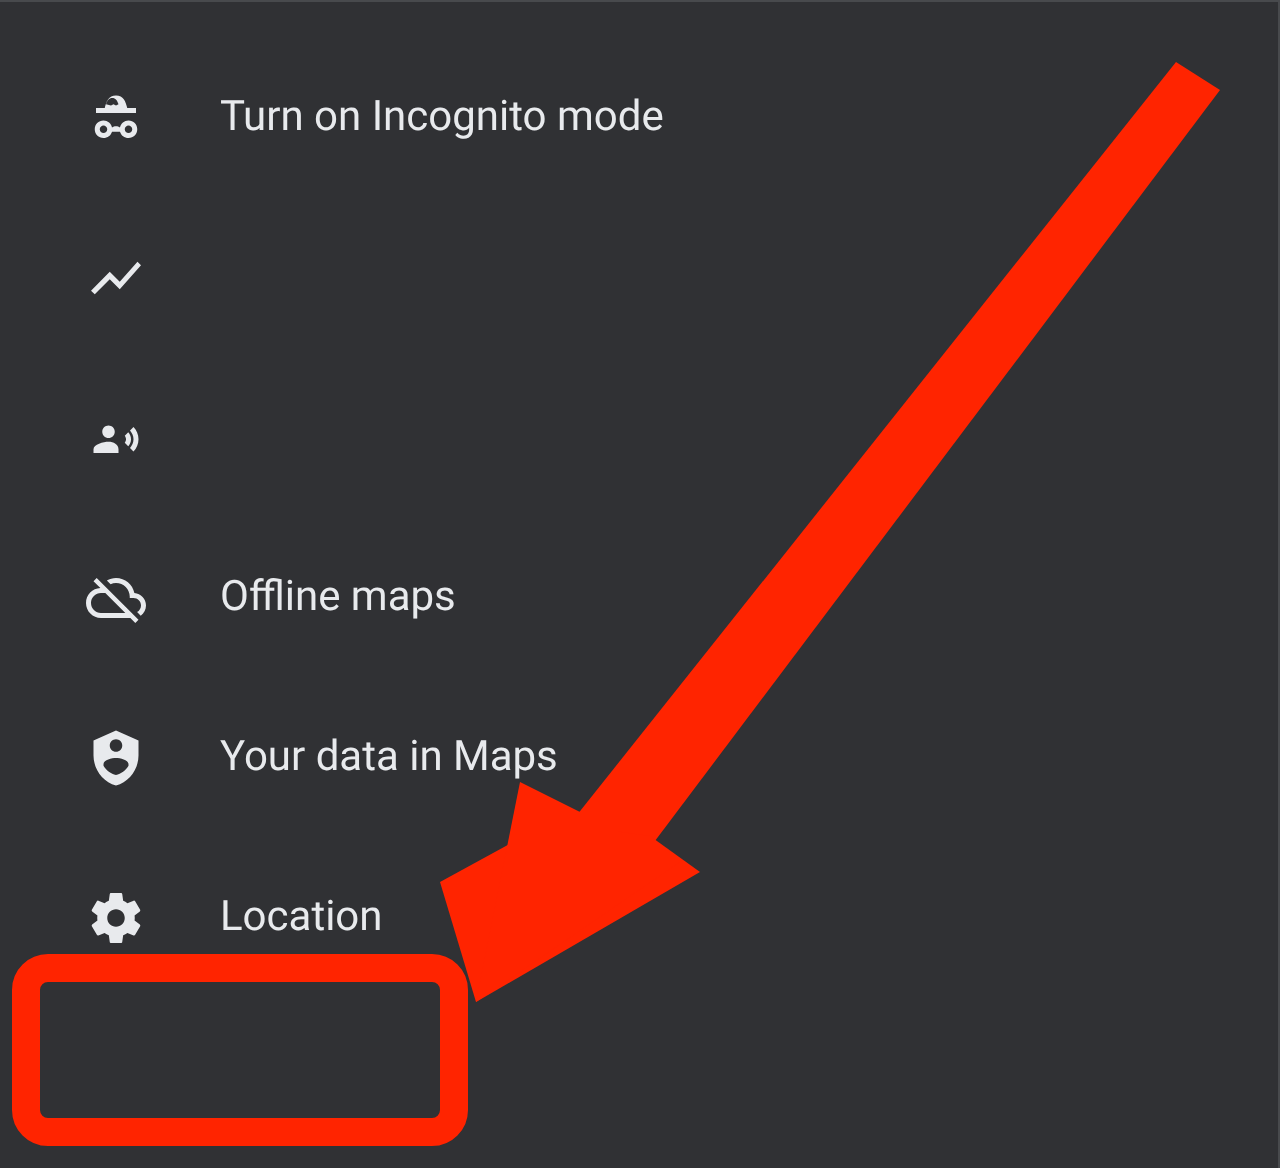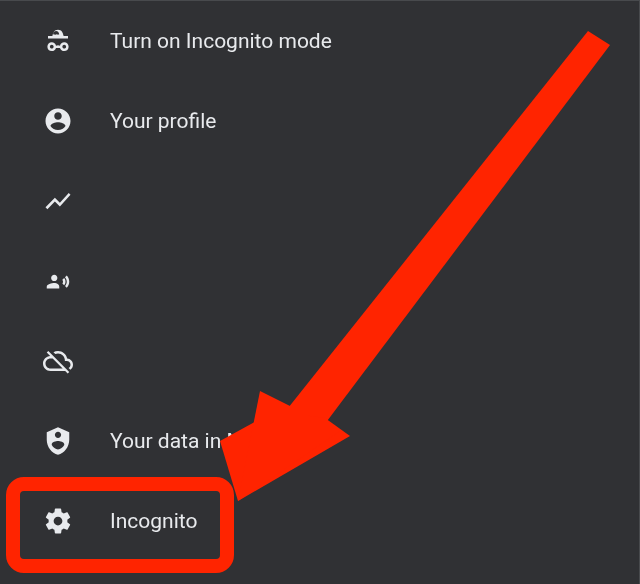--- a/index.html
+++ b/index.html
@@ -7,20 +7,21 @@
       width: 640px;
       height: 584px;
       background: #303134;
       font-family: Roboto, Arial, sans-serif;
       overflow: hidden;
       position: relative;
       border-top: 1px solid #484a4d;
       border-right: 1px solid #484a4d;
     }
     .menu {
+      padding-top: 18px;
     }
     .menu-item {
       display: flex;
       align-items: center;
       height: 80px;
       padding-left: 40px;
       cursor: pointer;
       position: relative;
     }
     .icon-wrap {
@@ -73,28 +74,20 @@
 
   <div class="menu-item">
     <span class="icon-wrap">
       <svg viewBox="0 0 24 24">
           <path d="M12 3C9 3 8.2 5.3 7.5 8H4v2h16V8h-3.5C15.8 5.3 15 3 12 3zm-4 3.5c.5-1.5 1.2-2.5 2.5-2.5s2 1 2.5 2.5L12 7l-1-.5-1 .5-2-.5zM7 13c-2 0-3.5 1.5-3.5 3.5S5 20 7 20c1.6 0 3-1 3.4-2.5h3.2c.4 1.5 1.8 2.5 3.4 2.5 2 0 3.5-1.5 3.5-3.5S19 13 17 13c-1.7 0-3.1 1.2-3.4 2.8-.5-.3-1-.5-1.6-.5s-1.1.2-1.6.5C10.1 14.2 8.7 13 7 13zm0 2c.8 0 1.5.7 1.5 1.5S7.8 18 7 18s-1.5-.7-1.5-1.5S6.2 15 7 15zm10 0c.8 0 1.5.7 1.5 1.5S17.8 18 17 18s-1.5-.7-1.5-1.5.7-1.5 1.5-1.5z"></path>
         </svg>
     </span>
     <span class="menu-label">Turn on Incognito mode</span>
   </div>
 
-  <div class="menu-item">
-    <span class="icon-wrap">
-      <svg viewBox="0 0 24 24">
-          <path d="M12 2C6.48 2 2 6.48 2 12s4.48 10 10 10 10-4.48 10-10S17.52 2 12 2zm0 3c1.66 0 3 1.34 3 3s-1.34 3-3 3-3-1.34-3-3 1.34-3 3-3zm0 14.2c-2.5 0-4.71-1.28-6-3.22.03-1.99 4-3.08 6-3.08 1.99 0 5.97 1.09 6 3.08-1.29 1.94-3.5 3.22-6 3.22z"></path>
-        </svg>
-    </span>
-    <span class="menu-label">Your profile</span>
-  </div>
 
   <div class="menu-item">
     <span class="icon-wrap">
       <svg viewBox="0 0 24 24">
           <path d="M3.5 18.5l6-6.01 4 4L22 6.92l-1.41-1.41-7.09 7.97-4-4L2 17.09z"></path>
         </svg>
     </span>
   </div>
 
   <div class="menu-item">
@@ -105,38 +98,39 @@
         </svg>
     </span>
   </div>
 
   <div class="menu-item">
     <span class="icon-wrap">
       <svg viewBox="0 0 24 24">
           <path d="M19.35 10.04C18.67 6.59 15.64 4 12 4c-1.33 0-2.57.36-3.65.97l1.49 1.49C10.51 6.17 11.23 6 12 6c3.04 0 5.5 2.46 5.5 5.5v.5H19c1.66 0 3 1.34 3 3 0 1.13-.64 2.11-1.56 2.62l1.45 1.45C23.16 18.16 24 16.68 24 15c0-2.64-2.05-4.78-4.65-4.96zM3 5.27l2.75 2.74C2.56 8.15 0 10.77 0 14c0 3.31 2.69 6 6 6h11.73l2 2L21 20.73 4.27 4 3 5.27zM7.73 10l8 8H6c-2.21 0-4-1.79-4-4s1.79-4 4-4h1.73z"></path>
         </svg>
     </span>
+    <span class="menu-label">Offline maps</span>
   </div>
 
   <div class="menu-item">
     <span class="icon-wrap">
       <svg viewBox="0 0 24 24">
           <path d="M12 1L3 5v6c0 5.55 3.84 10.74 9 12 5.16-1.26 9-6.45 9-12V5l-9-4zm0 3.5c1.4 0 2.5 1.1 2.5 2.5S13.4 9.5 12 9.5 9.5 8.4 9.5 7 10.6 4.5 12 4.5zm5 10.6c-1.1 1.9-3 3.2-5 3.7-2-.5-3.9-1.8-5-3.7v-.6c0-1.7 3.3-2.5 5-2.5s5 .8 5 2.5v.6z"></path>
         </svg>
     </span>
     <span class="menu-label">Your data in Maps</span>
   </div>
 
   <div class="menu-item">
     <span class="icon-wrap">
       <svg viewBox="0 0 24 24">
           <path d="M19.43 12.98c.04-.32.07-.64.07-.98s-.03-.66-.07-.98l2.11-1.65c.19-.15.24-.42.12-.64l-2-3.46c-.12-.22-.39-.3-.61-.22l-2.49 1c-.52-.4-1.08-.73-1.69-.98l-.38-2.65C14.46 2.18 14.25 2 14 2h-4c-.25 0-.46.18-.49.42l-.38 2.65c-.61.25-1.17.59-1.69.98l-2.49-1c-.23-.09-.49 0-.61.22l-2 3.46c-.13.22-.07.49.12.64l2.11 1.65c-.04.32-.07.65-.07.98s.03.66.07.98l-2.11 1.65c-.19.15-.24.42-.12.64l2 3.46c.12.22.39.3.61.22l2.49-1c.52.4 1.08.73 1.69.98l.38 2.65c.03.24.24.42.49.42h4c.25 0 .46-.18.49-.42l.38-2.65c.61-.25 1.17-.59 1.69-.98l2.49 1c.23.09.49 0 .61-.22l2-3.46c.12-.22.07-.49-.12-.64l-2.11-1.65zM12 15.5c-1.93 0-3.5-1.57-3.5-3.5s1.57-3.5 3.5-3.5 3.5 1.57 3.5 3.5-1.57 3.5-3.5 3.5z"></path>
         </svg>
     </span>
-    <span class="menu-label">Incognito</span>
+    <span class="menu-label">Location</span>
   </div>
 
 </div>
 
 <div class="annotation">
   <svg class="arrow" viewBox="0 0 400 480">
     <defs></defs>
     <polygon points="368,0 390,14 77,430 45,406" fill="#ff2400"></polygon>
     <polygon points="18,470 130,405 105,387 55,380 0,410" fill="#ff2400"></polygon>
     <polygon points="18,470 120,400 40,360" fill="#ff2400"></polygon>

